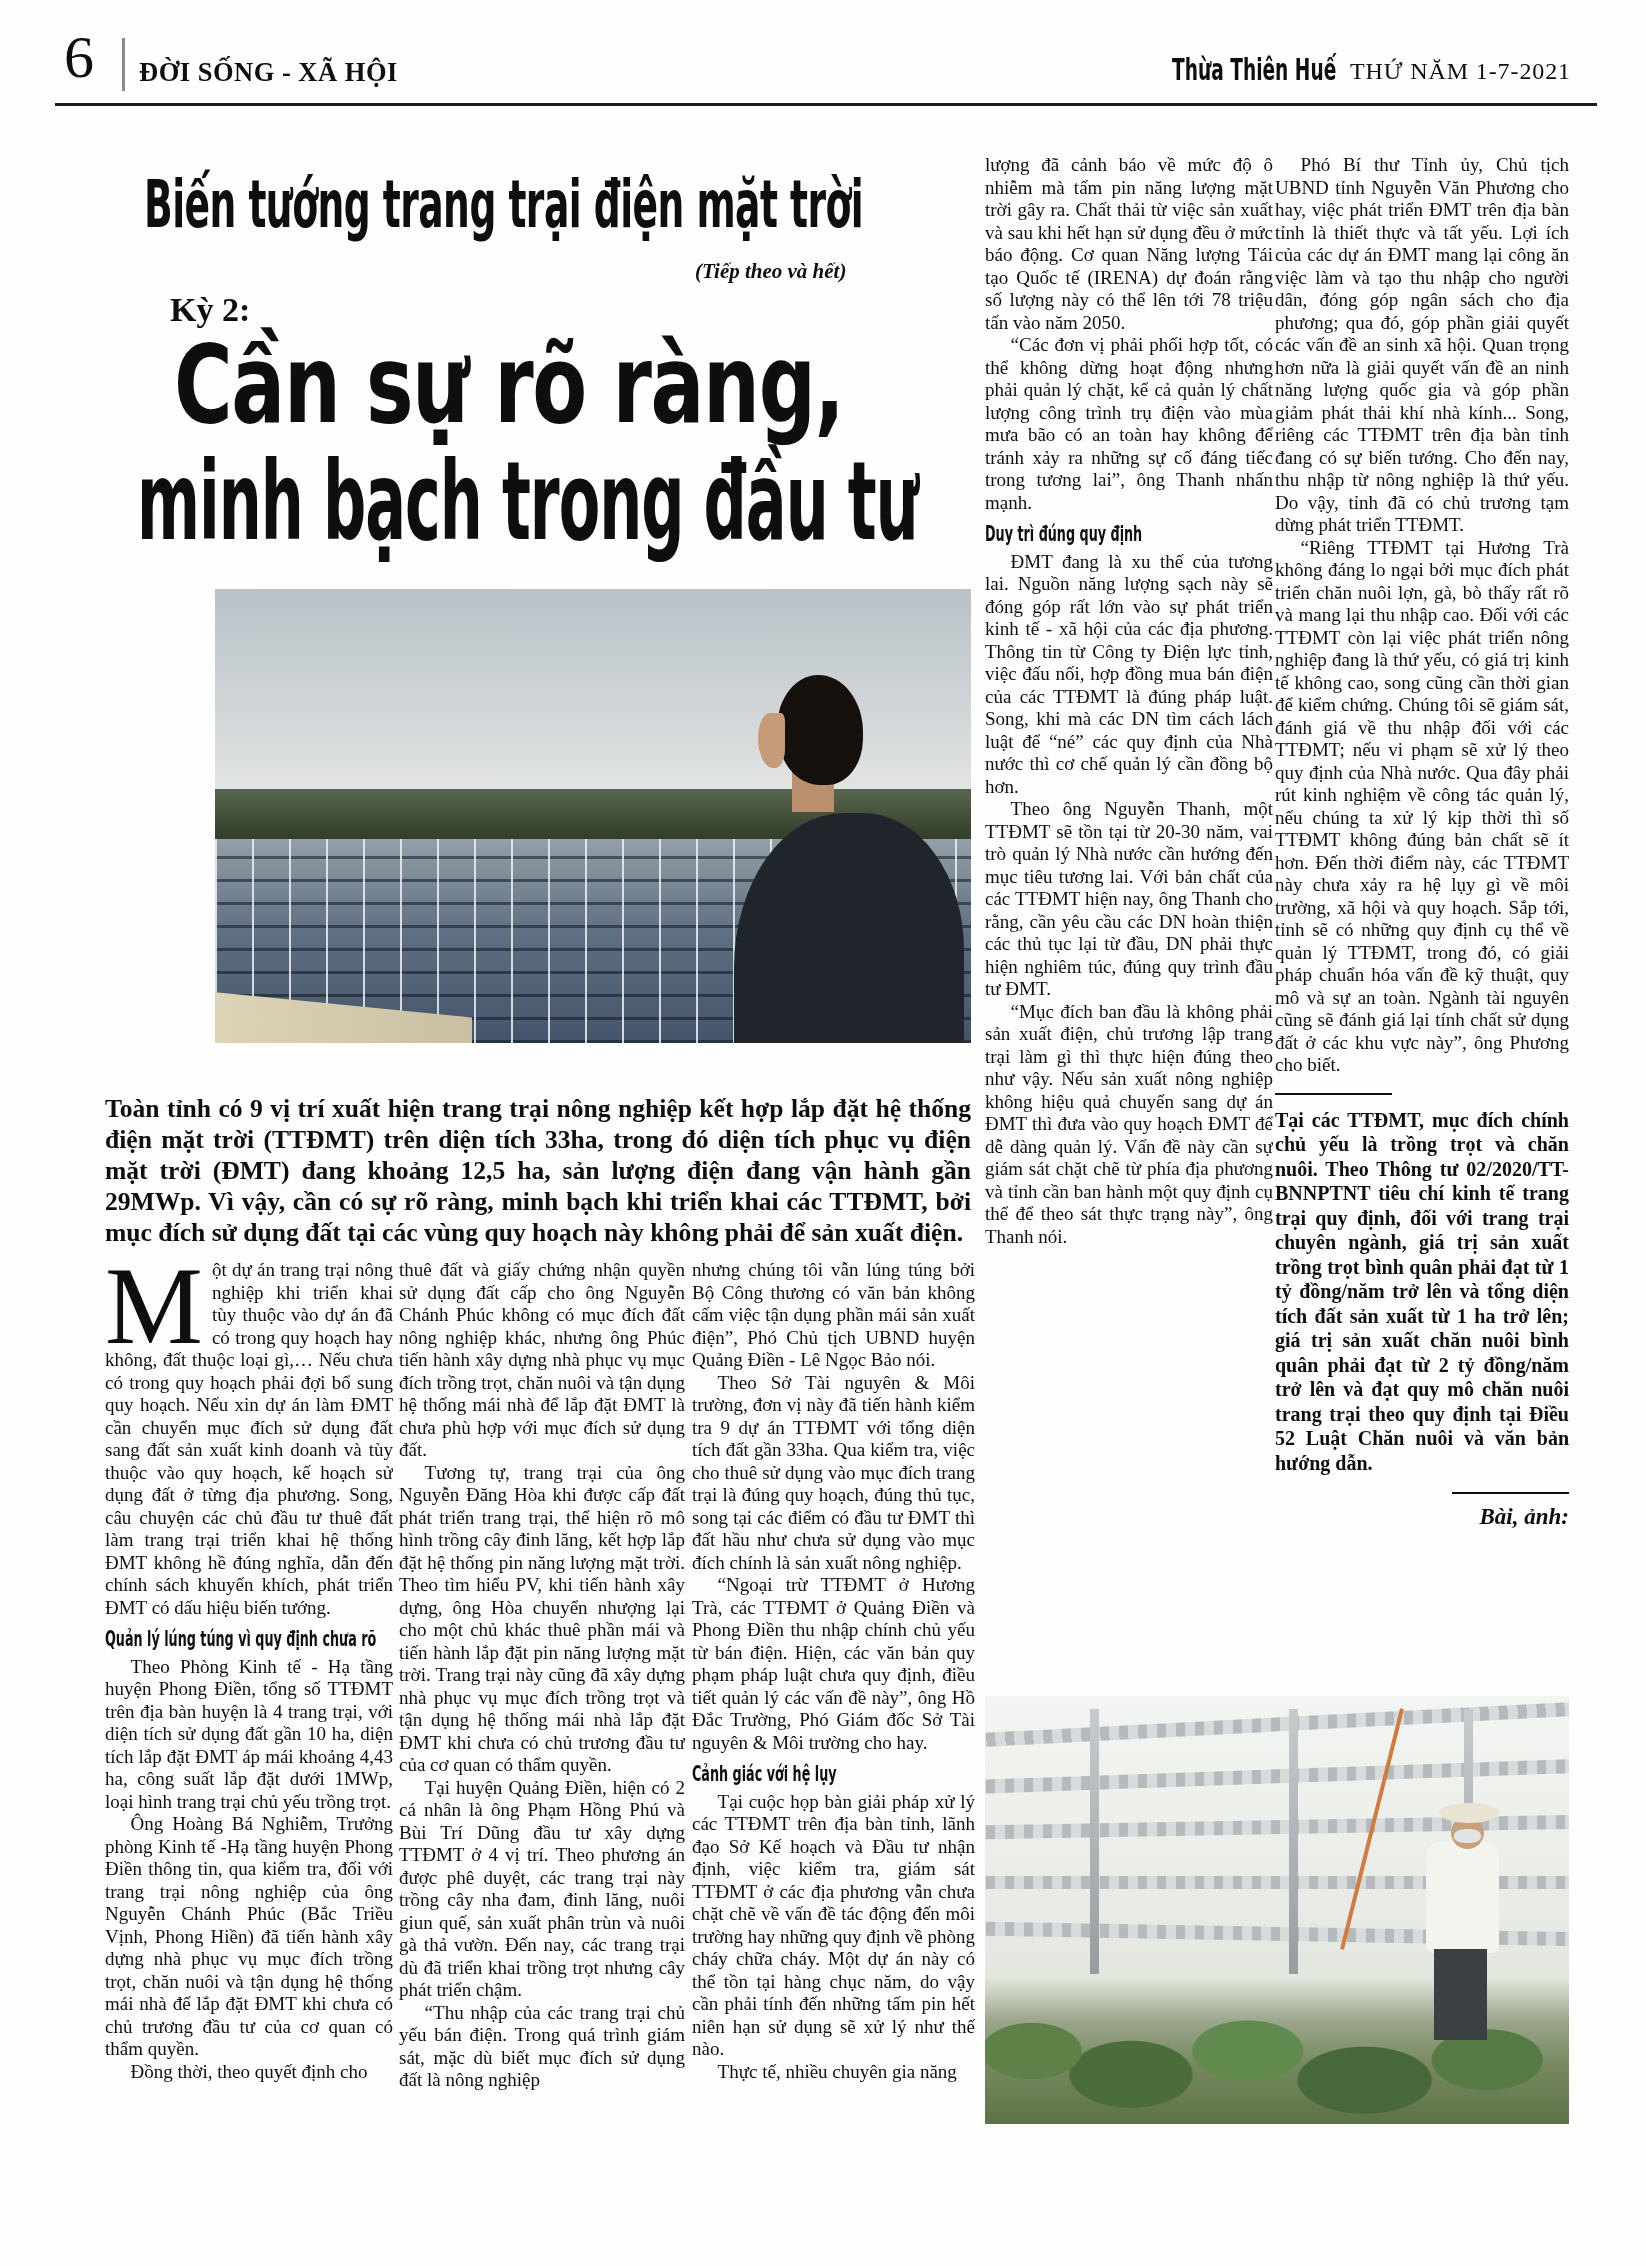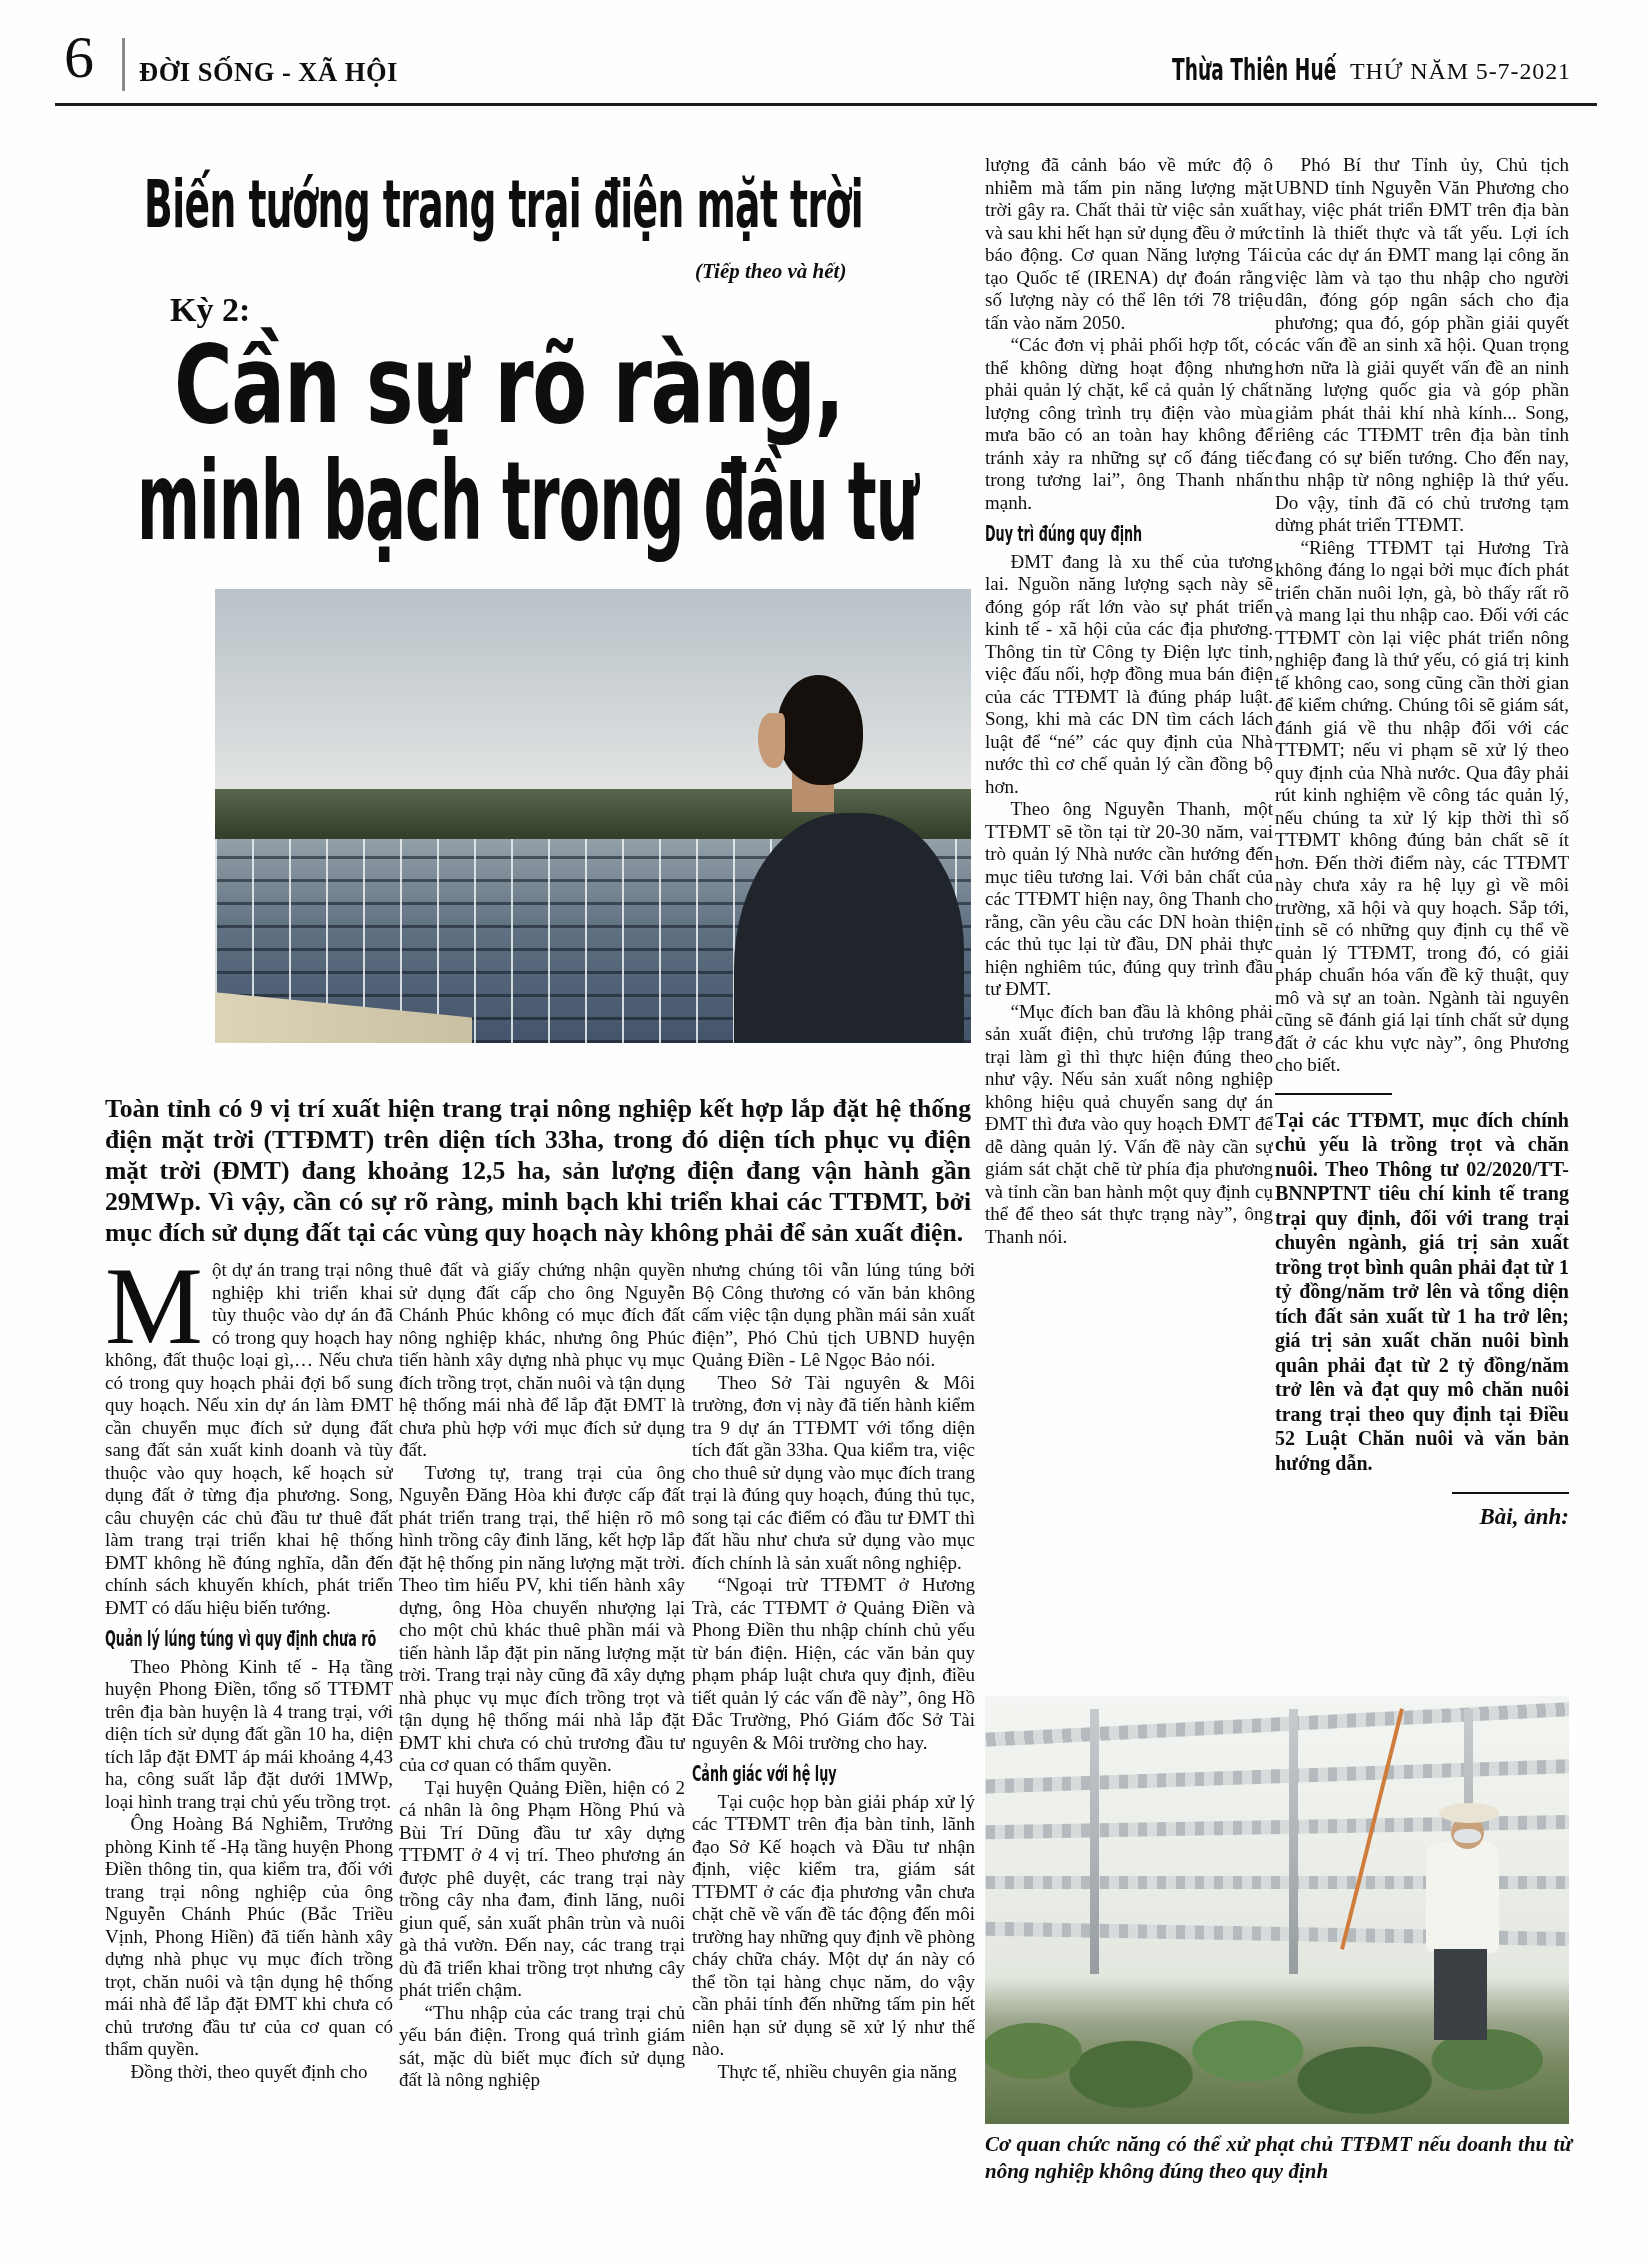--- a/index.html
+++ b/index.html
@@ -92,21 +92,21 @@
 </style>
 </head>
 <body>
 
 <div class="page">
 
   <div class="abs hdr-num">6</div>
   <div class="abs hdr-bar"></div>
   <div class="abs hdr-section">ĐỜI SỐNG - XÃ HỘI</div>
   <div class="abs hdr-brand">Thừa Thiên Huế</div>
-  <div class="abs hdr-date">THỨ NĂM 5-7-2021</div>
+  <div class="abs hdr-date">THỨ NĂM 1-7-2021</div>
   <div class="abs hdr-rule"></div>
 
   <div class="abs kicker">Biến tướng trang trại điện mặt trời</div>
   <div class="abs note">(Tiếp theo và hết)</div>
   <div class="abs part">Kỳ 2:</div>
   <div class="abs title1">Cần sự rõ ràng,</div>
   <div class="abs title2">minh bạch trong đầu tư</div>
 
   <div class="abs photo1">
     <div class="abs p1-sky"></div>
@@ -173,16 +173,15 @@
     <div class="abs p2-post" style="left:52%;"></div>
     <div class="abs p2-post" style="left:82%;"></div>
     <div class="abs p2-cable"></div>
     <div class="abs p2-plants"></div>
     <div class="abs p2-shirt"></div>
     <div class="abs p2-pants"></div>
     <div class="abs p2-headB"></div>
     <div class="abs p2-mask"></div>
     <div class="abs p2-hat"></div>
   </div>
-  <div class="abs caption cap2">Cơ quan chức năng có thể xử phạt chủ TTĐMT nếu doanh thu từ nông nghiệp không đúng theo quy định</div>
 
 </div>
 
 
 </body></html>

